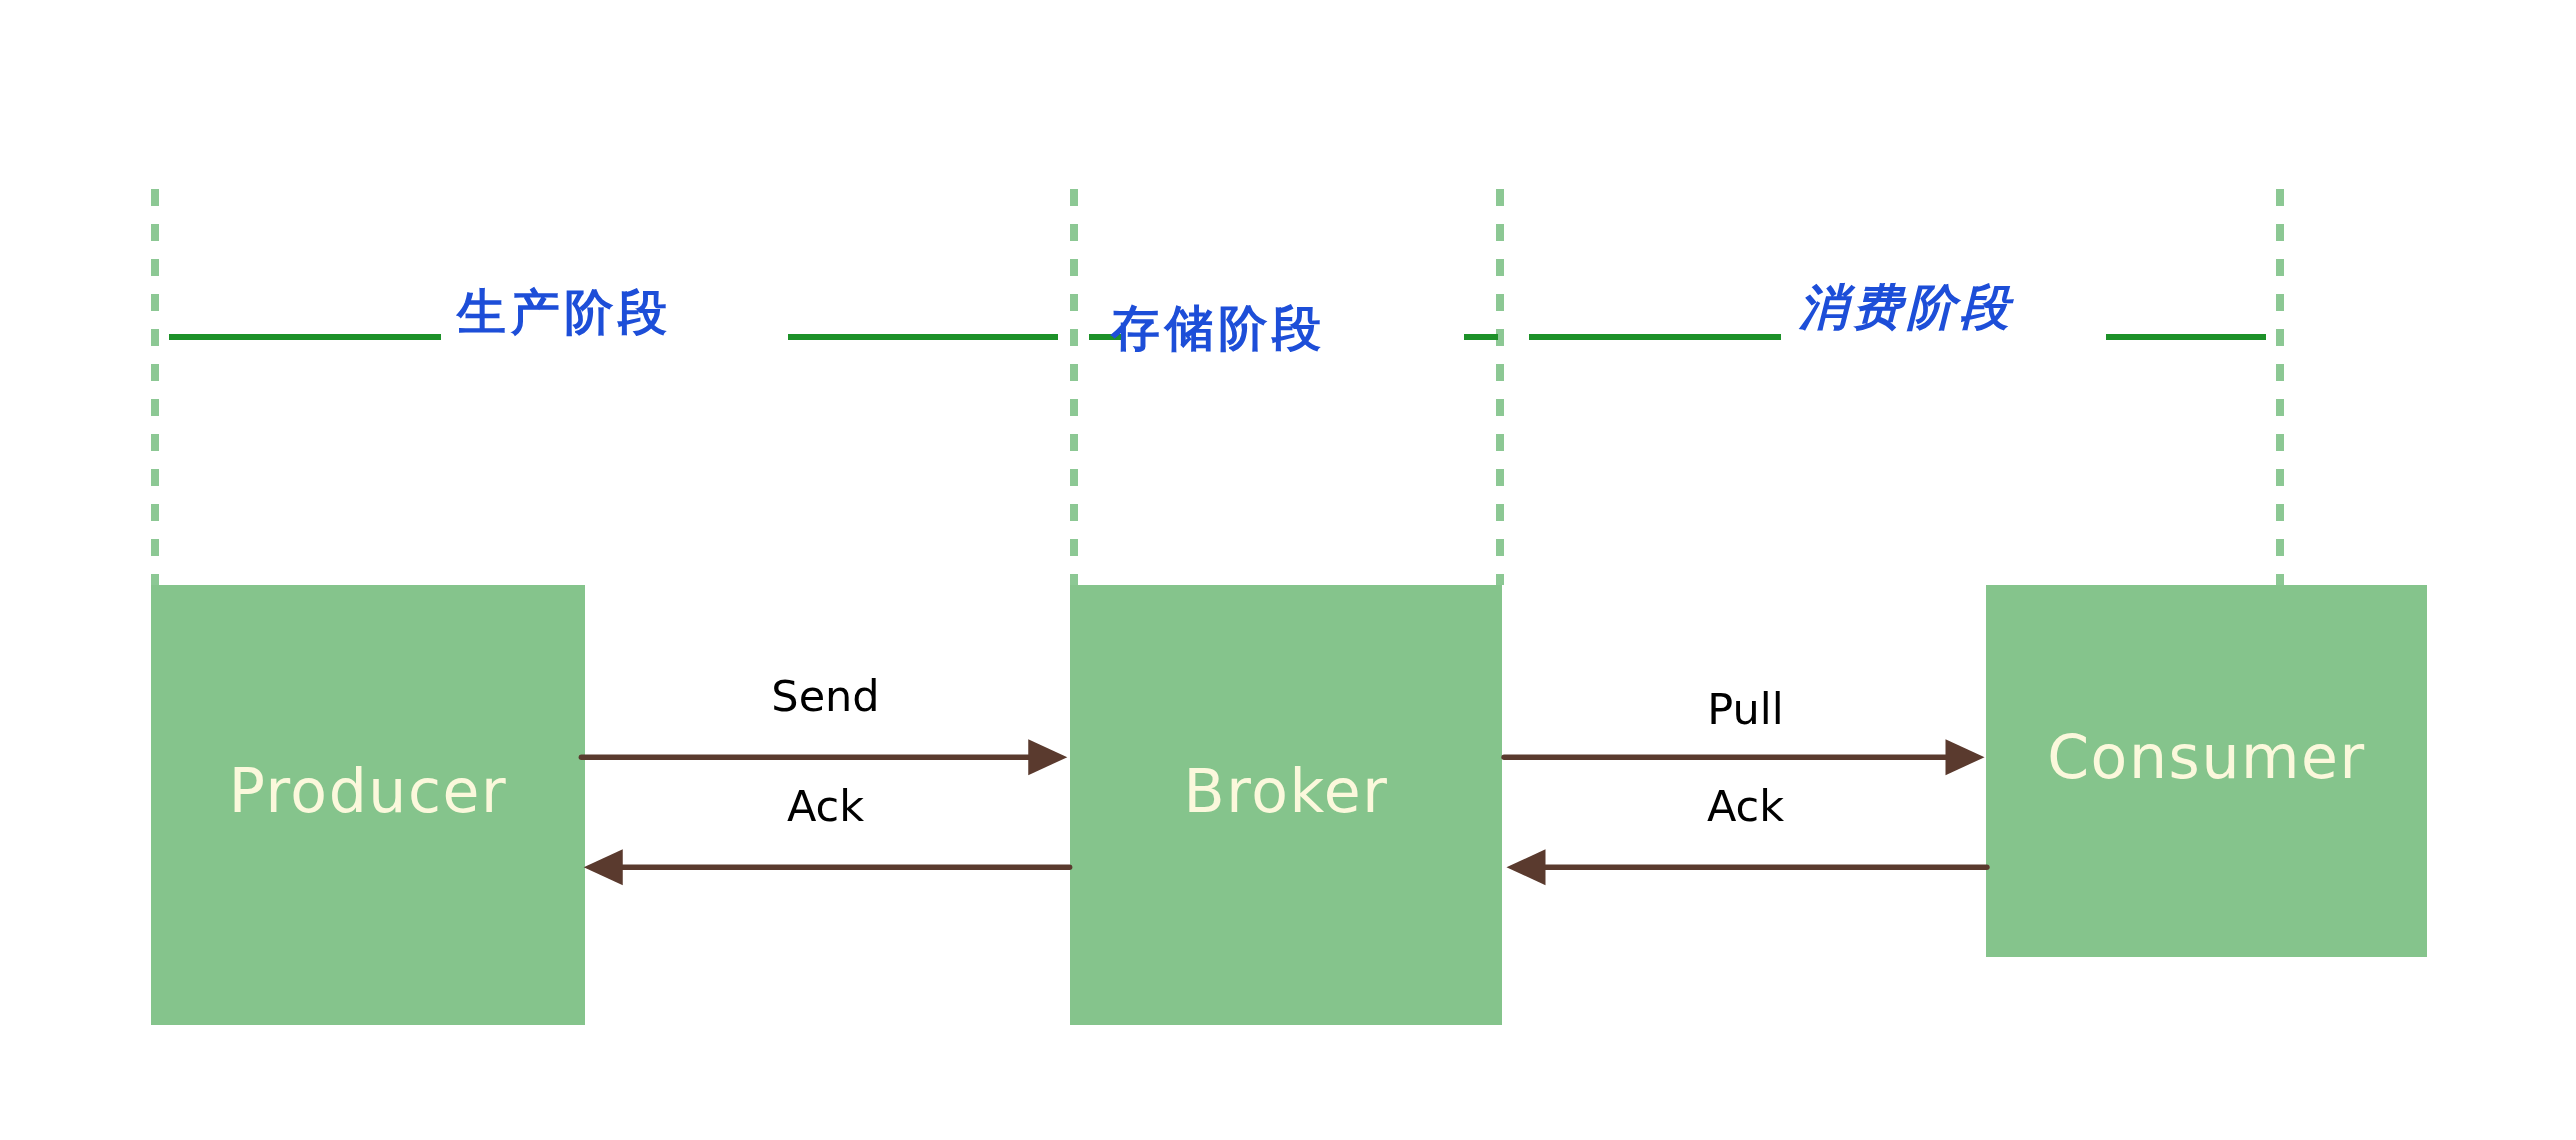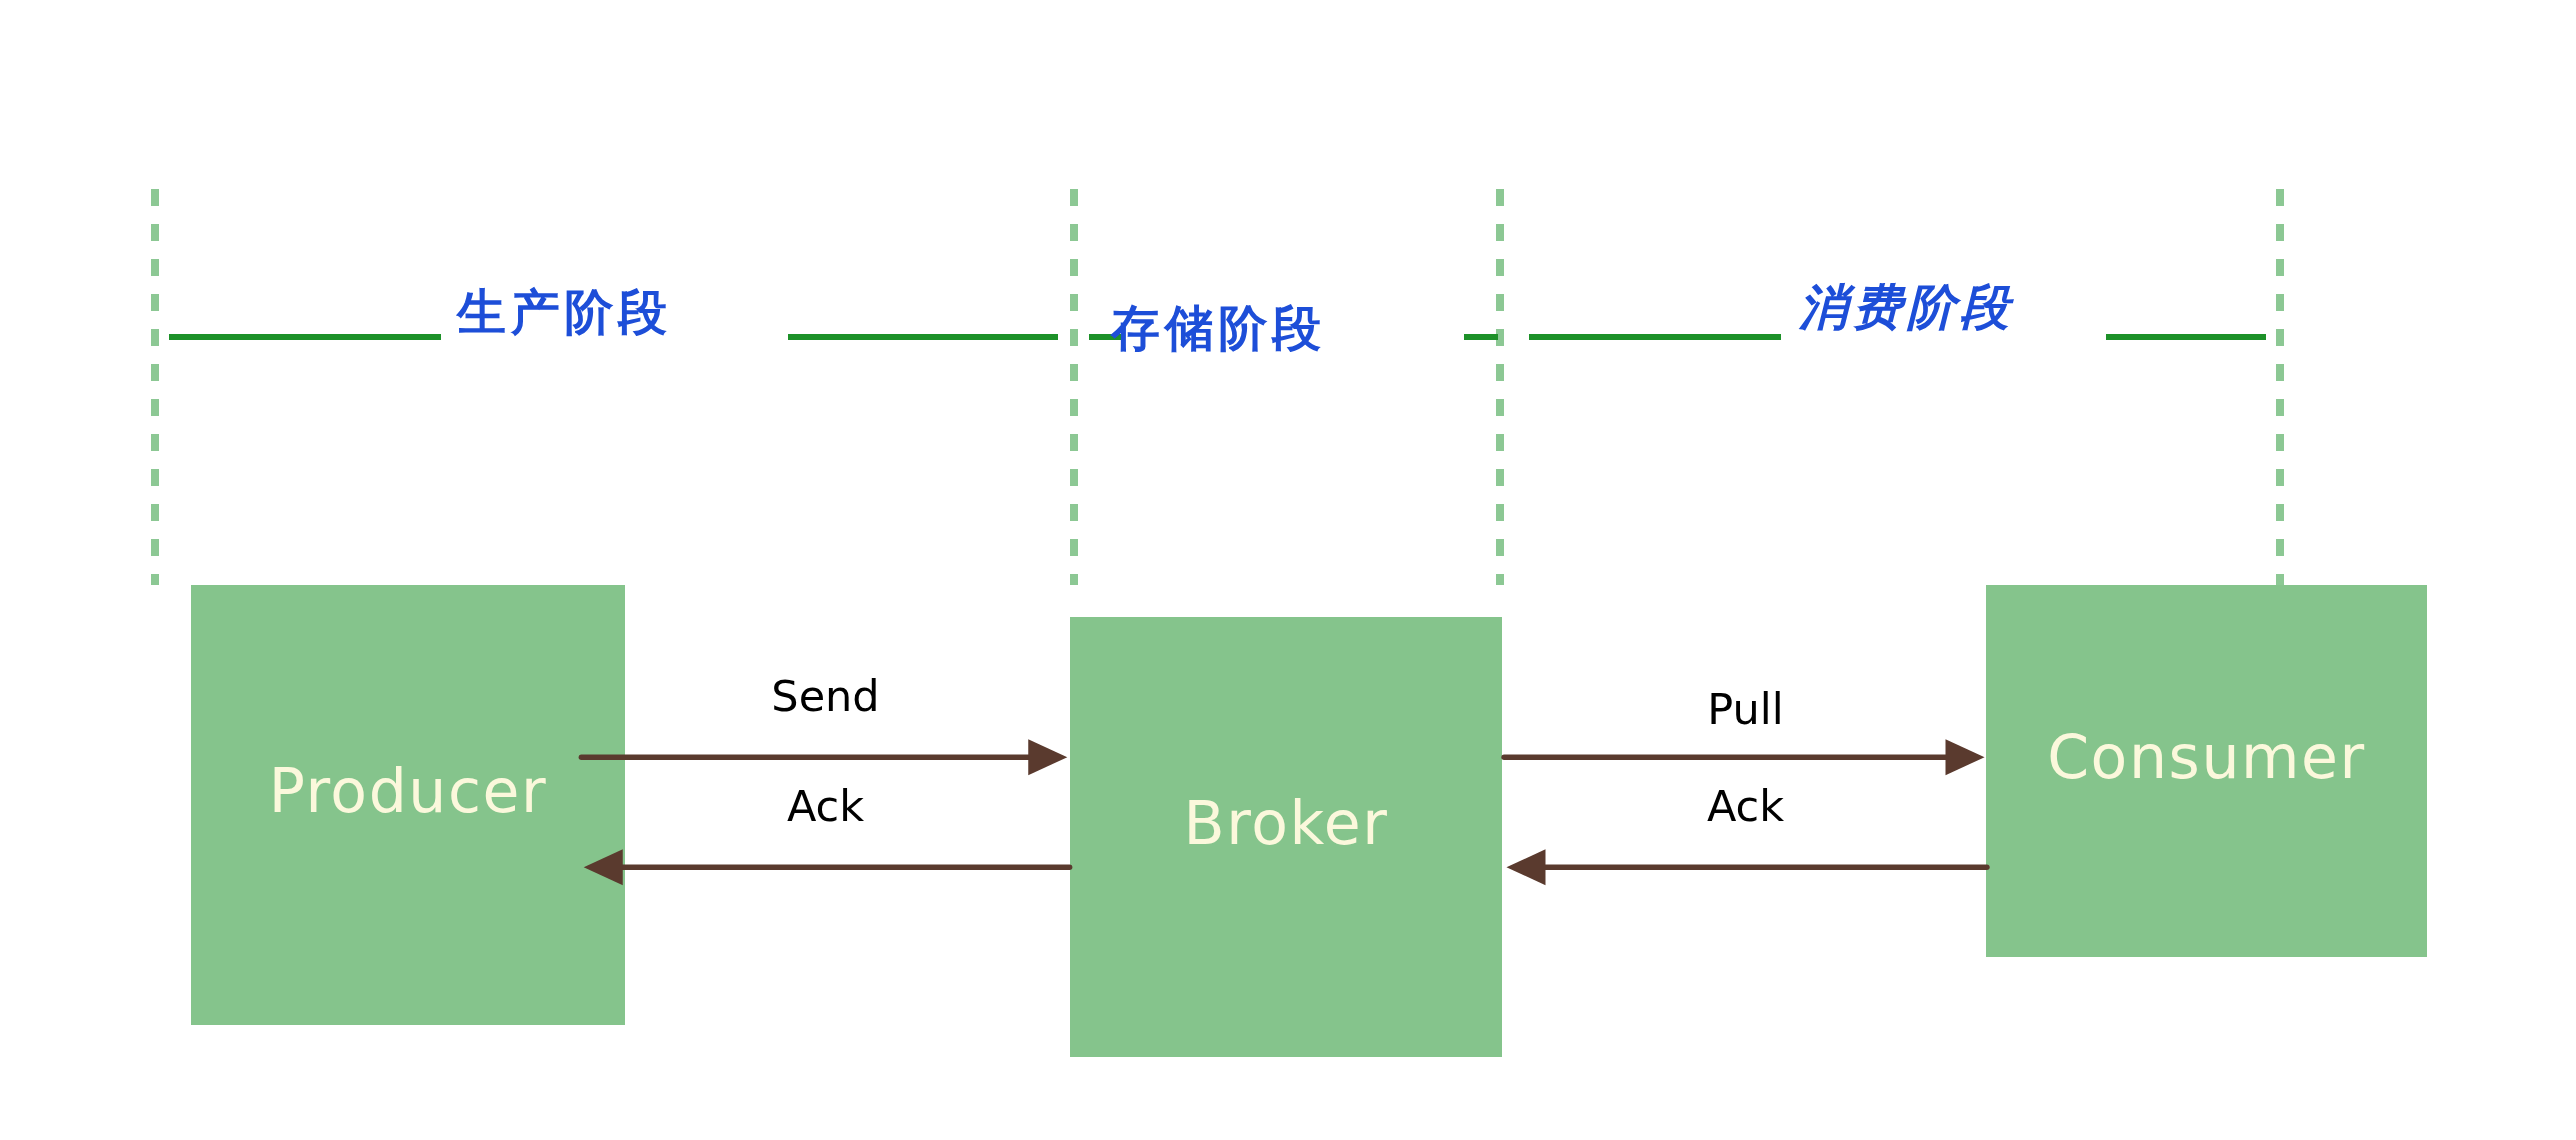--- a/index.html
+++ b/index.html
@@ -106,25 +106,25 @@
   <div class="stage-rule" style="left:1529px; top:334px; width:252px;"></div>
 
   <div class="stage-rule" style="left:2106px; top:334px; width:160px;"></div>
 
   <div class="stage-label" style="left:457px; top:288px;">生产阶段</div>
 
   <div class="stage-label" style="left:1111px; top:288px;margin-top:16px;">存储阶段</div>
 
   <div class="stage-label" style="left:1799px; top:283px;font-style:italic;">消费阶段</div>
 
-  <div class="node" style="left:151px; top:585px; width:434px; height:440px;margin-left:40px;">
+  <div class="node" style="left:151px; top:585px; width:434px; height:440px;">
     <span class="node-label">Producer</span>
   </div>
 
-  <div class="node" style="left:1070px; top:617px; width:432px; height:440px;">
+  <div class="node" style="left:1070px; top:585px; width:432px; height:440px;">
     <span class="node-label">Broker</span>
   </div>
 
   <div class="node" style="left:1986px; top:585px; width:441px; height:372px;">
     <span class="node-label">Consumer</span>
   </div>
 
   <svg class="arrow-svg" style="left:579px; top:733px; width:493px; height:50px;" viewBox="0 0 625 64">
     <line x1="0" y1="31" x2="580" y2="31" stroke="#5A3A2E" stroke-width="7" stroke-linecap="round"></line>
     <polygon points="572,8 622,31 572,54" fill="#5A3A2E"></polygon>

